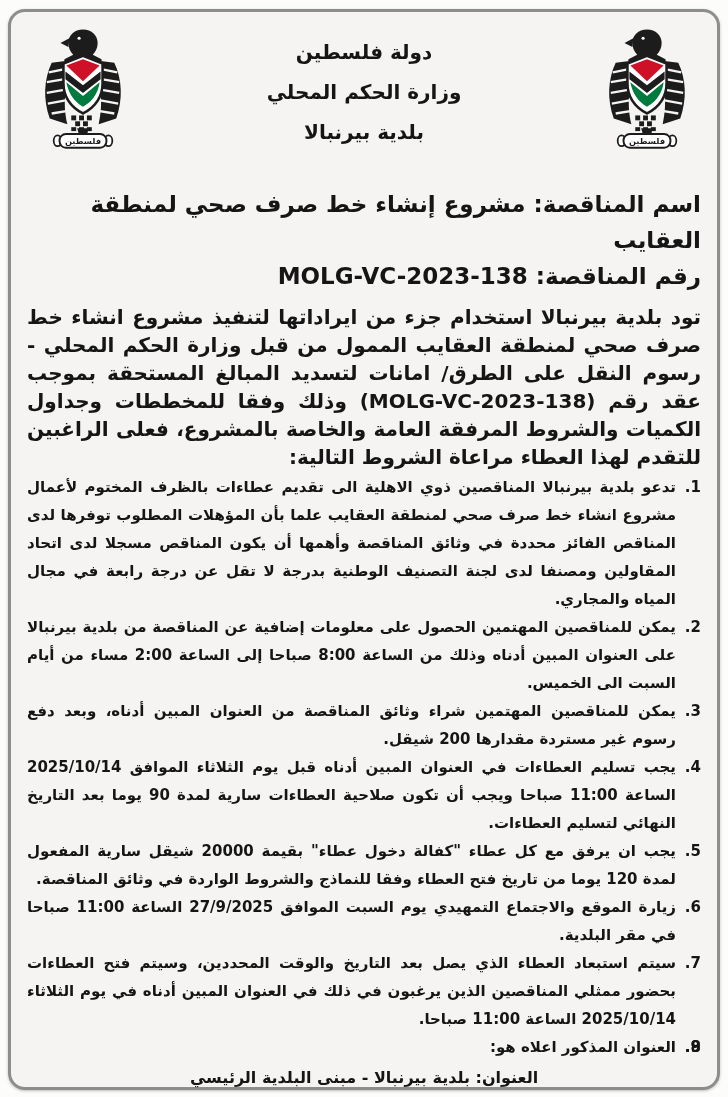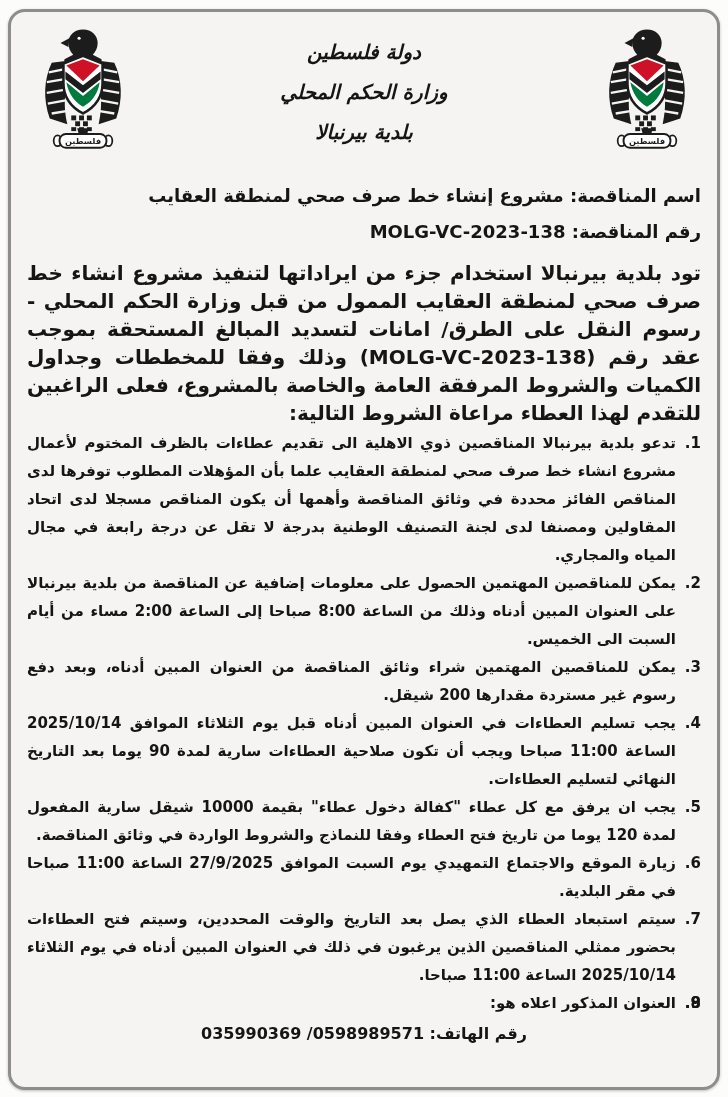--- a/index.html
+++ b/index.html
@@ -21,22 +21,22 @@
     padding:10px 16px 8px 16px;
     direction:rtl;
     box-shadow:0 1px 3px rgba(0,0,0,.25);
   }
   .header { position:relative; height:148px; }
   .emblem { position:absolute; top:4px; width:88px; height:130px; }
   .emblem.pos-left  { left:12px; }
   .emblem.pos-right { right:10px; }
   svg text { font-family:"DejaVu Sans", sans-serif; font-weight:bold; }
   .htext { text-align:center; padding-top:18px; font-size:20px; }
-  .htext > div { margin-bottom:16px; line-height:24px;font-style:italic; }
-  .tender { text-align:right; font-size:18px; line-height:36px; margin-top:8px; }
+  .htext > div { margin-bottom:16px; line-height:24px; }
+  .tender { text-align:right; font-size:23px; line-height:36px; margin-top:16px; }
   .intro {
     font-size:20px; line-height:28px;
     text-align:justify; margin-top:9px;
   }
   .conds { margin-top:2px; font-size:15px; line-height:28px; }
   .cond { position:relative; padding-right:25px; text-align:justify; }
   .cond .num { position:absolute; right:0; top:0; }
   .contact { text-align:center; font-size:16px; line-height:27px; margin-top:3px; }
   .email { direction:ltr; unicode-bidi:embed; }
 </style>
@@ -145,24 +145,25 @@
     <div>رقم المناقصة: MOLG-VC-2023-138</div>
   </div>
 
   <div class="intro">تود بلدية بيرنبالا استخدام جزء من ايراداتها لتنفيذ مشروع انشاء خط صرف صحي لمنطقة العقايب الممول من قبل وزارة الحكم المحلي - رسوم النقل على الطرق/ امانات لتسديد المبالغ المستحقة بموجب عقد رقم (MOLG-VC-2023-138) وذلك وفقا للمخططات وجداول الكميات والشروط المرفقة العامة والخاصة بالمشروع، فعلى الراغبين للتقدم لهذا العطاء مراعاة الشروط التالية:</div>
 
   <div class="conds">
       <div class="cond"><span class="num">1.</span><span>تدعو بلدية بيرنبالا المناقصين ذوي الاهلية الى تقديم عطاءات بالظرف المختوم لأعمال مشروع انشاء خط صرف صحي لمنطقة العقايب علما بأن المؤهلات المطلوب توفرها لدى المناقص الفائز محددة في وثائق المناقصة وأهمها أن يكون المناقص مسجلا لدى اتحاد المقاولين ومصنفا لدى لجنة التصنيف الوطنية بدرجة لا تقل عن درجة رابعة في مجال المياه والمجاري.</span></div>
       <div class="cond"><span class="num">2.</span><span>يمكن للمناقصين المهتمين الحصول على معلومات إضافية عن المناقصة من بلدية بيرنبالا على العنوان المبين أدناه وذلك من الساعة 8:00 صباحا إلى الساعة 2:00 مساء من أيام السبت الى الخميس.</span></div>
       <div class="cond"><span class="num">3.</span><span>يمكن للمناقصين المهتمين شراء وثائق المناقصة من العنوان المبين أدناه، وبعد دفع رسوم غير مستردة مقدارها 200 شيقل.</span></div>
       <div class="cond"><span class="num">4.</span><span>يجب تسليم العطاءات في العنوان المبين أدناه قبل يوم الثلاثاء الموافق 2025/10/14 الساعة 11:00 صباحا ويجب أن تكون صلاحية العطاءات سارية لمدة 90 يوما بعد التاريخ النهائي لتسليم العطاءات.</span></div>
-      <div class="cond"><span class="num">5.</span><span>يجب ان يرفق مع كل عطاء "كفالة دخول عطاء" بقيمة 10000 شيقل سارية المفعول لمدة 120 يوما من تاريخ فتح العطاء وفقا للنماذج والشروط الواردة في وثائق المناقصة.</span></div>
+      <div class="cond"><span class="num">5.</span><span>يجب ان يرفق مع كل عطاء "كفالة دخول عطاء" بقيمة 20000 شيقل سارية المفعول لمدة 120 يوما من تاريخ فتح العطاء وفقا للنماذج والشروط الواردة في وثائق المناقصة.</span></div>
       <div class="cond"><span class="num">6.</span><span>زيارة الموقع والاجتماع التمهيدي يوم السبت الموافق 27/9/2025 الساعة 11:00 صباحا في مقر البلدية.</span></div>
       <div class="cond"><span class="num">7.</span><span>سيتم استبعاد العطاء الذي يصل بعد التاريخ والوقت المحددين، وسيتم فتح العطاءات بحضور ممثلي المناقصين الذين يرغبون في ذلك في العنوان المبين أدناه في يوم الثلاثاء 2025/10/14 الساعة 11:00 صباحا.</span></div>
       <div class="cond"><span class="num">8.</span></div>
       <div class="cond"><span class="num">9.</span><span>العنوان المذكور اعلاه هو:</span></div>
     </div>
 
   <div class="contact">
+    <div>العنوان: بلدية بيرنبالا - مبنى البلدية الرئيسي</div>
     <div>رقم الهاتف: 0598989571/ 035990369</div>
   </div>
 
 </div>
 
 </body></html>

